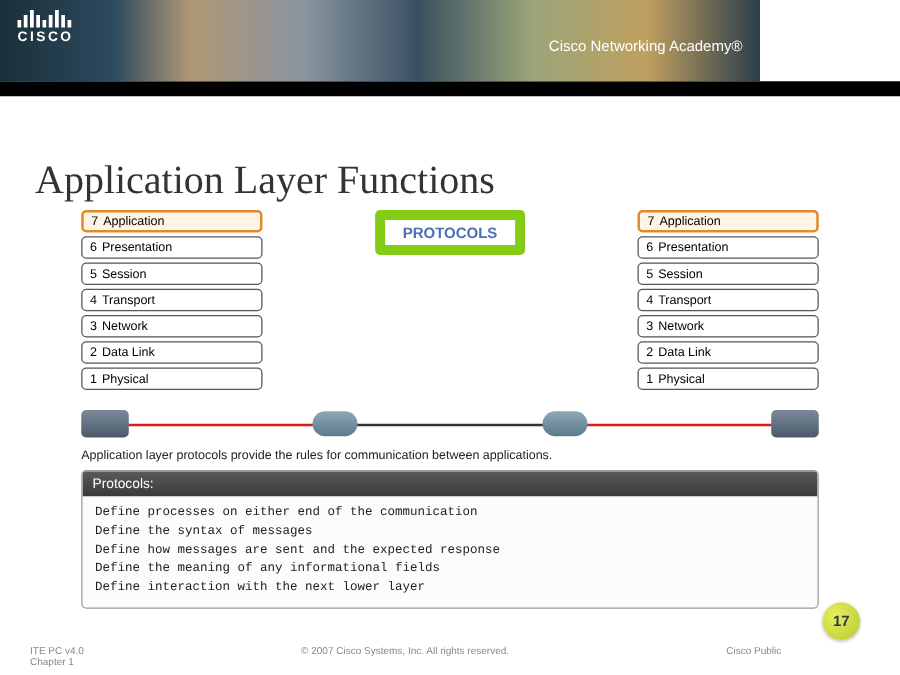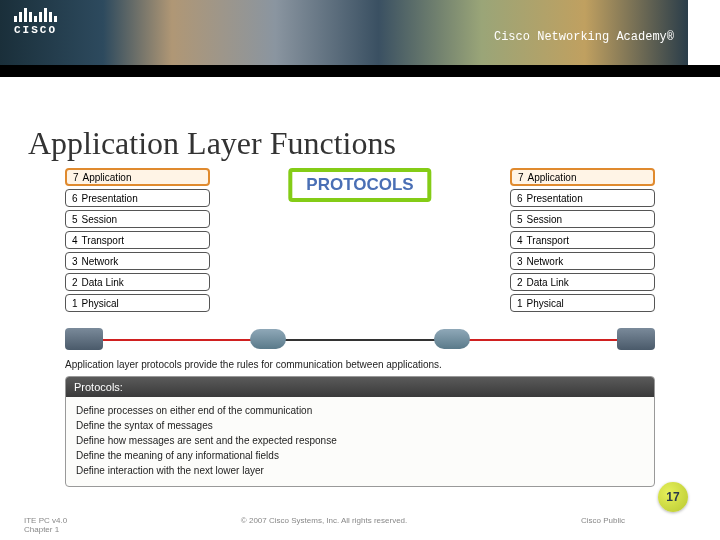--- a/index.html
+++ b/index.html
@@ -5,25 +5,24 @@
   * { box-sizing: border-box; margin: 0; padding: 0; }
   body {
     width: 720px;
     height: 540px;
     font-family: Arial, sans-serif;
     background: #fff;
     position: relative;
     overflow: hidden;
   }
   .header-banner {
-    width: 688px;
+    width: 608px;
     height: 65px;
     background: linear-gradient(90deg, #1a2f3a 0%, #2d4a5e 15%, #b09775 25%, #8a95a0 40%, #3a5062 55%, #9aa578 70%, #c0a060 85%, #2a3d4a 100%);
     position: relative;
-    font-family: Liberation Mono, monospace;
   }
   .logo {
     position: absolute;
     left: 14px;
     top: 8px;
     color: #fff;
     font-size: 11px;
     font-weight: bold;
     letter-spacing: 2px;
   }
@@ -95,24 +94,24 @@
   }
   .layer.highlight {
     border: 2px solid #e08a2e;
     background: #fff4e6;
   }
   .protocols-badge {
     position: absolute;
     left: 50%;
     top: 0;
     transform: translateX(-50%);
-    border: 4px solid #84cc16;
+    border: 8px solid #84cc16;
     border-radius: 4px;
     padding: 3px 14px;
-    font-size: 17px;
+    font-size: 12px;
     color: #4a6fb5;
     background: #fff;
     font-weight: bold;
   }
   .net-row {
     display: flex;
     justify-content: space-between;
     align-items: center;
     margin-top: 4px;
     position: relative;
@@ -155,20 +154,21 @@
   }
   .panel-header {
     background: linear-gradient(#5a5a5a, #3a3a3a);
     color: #fff;
     font-size: 11px;
     padding: 4px 8px;
     font-weight: normal;
   }
   .panel-body {
     padding: 6px 10px 8px 10px;
+    font-family: Liberation Mono, monospace;
   }
   .panel-body div {
     font-size: 10px;
     line-height: 1.5;
     color: #222;
   }
   .page-num-badge {
     position: absolute;
     right: 32px;
     bottom: 28px;

